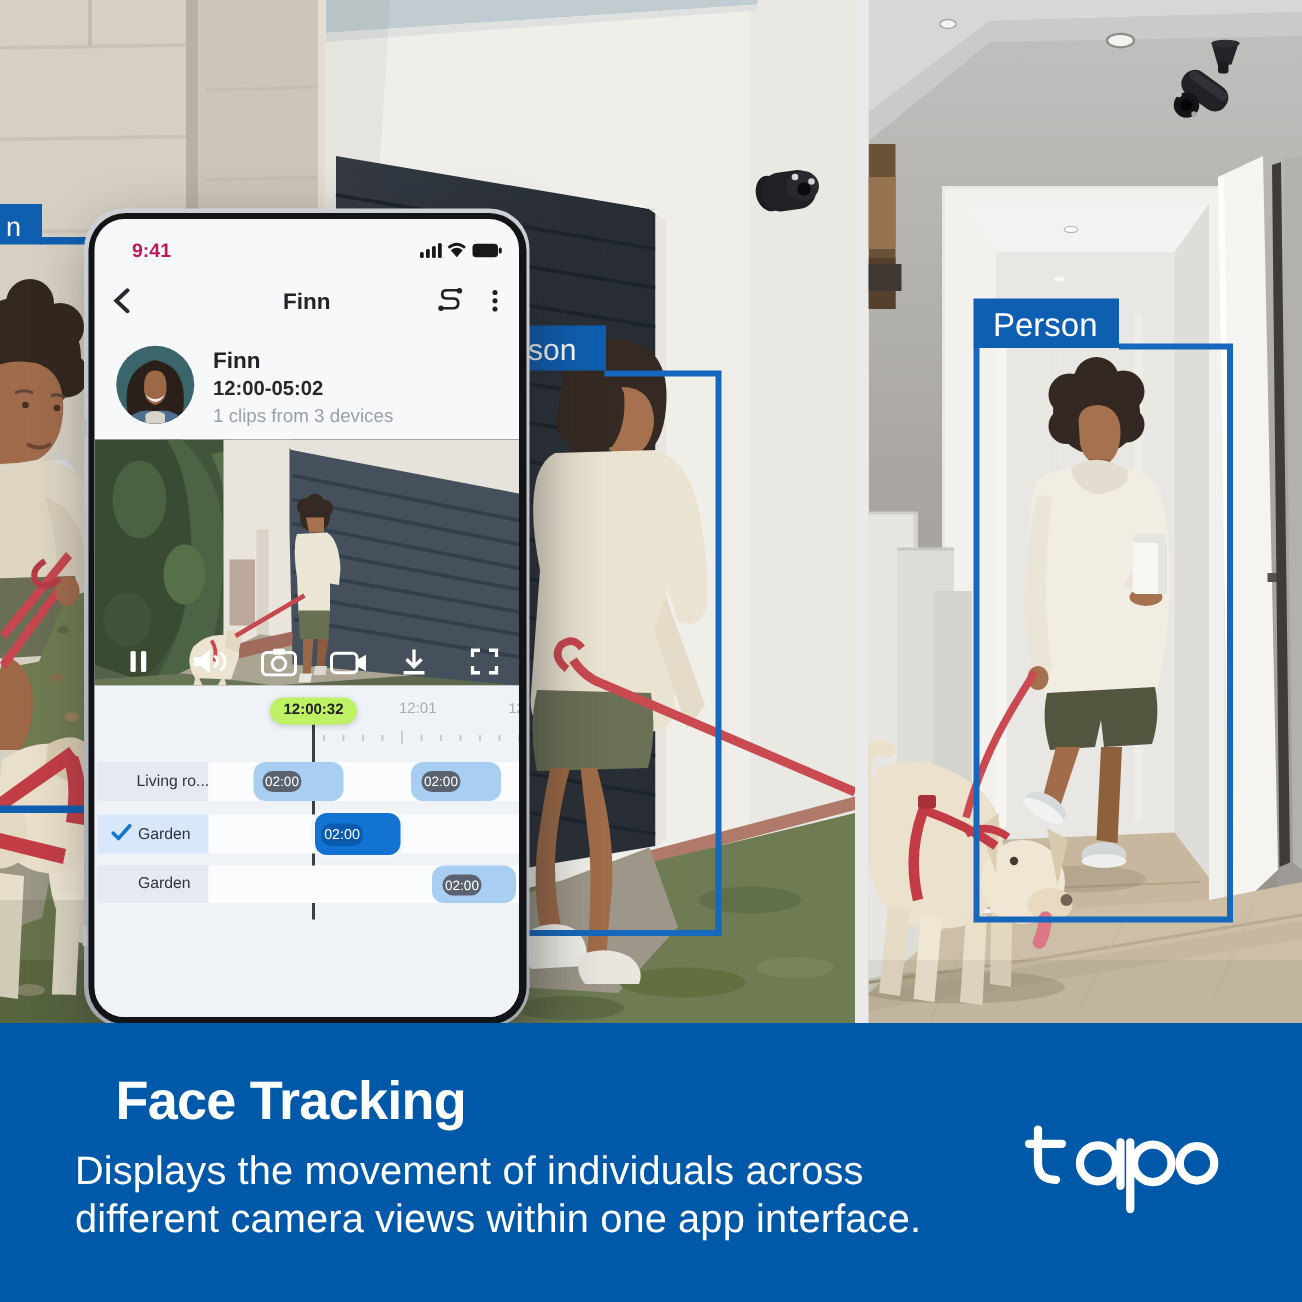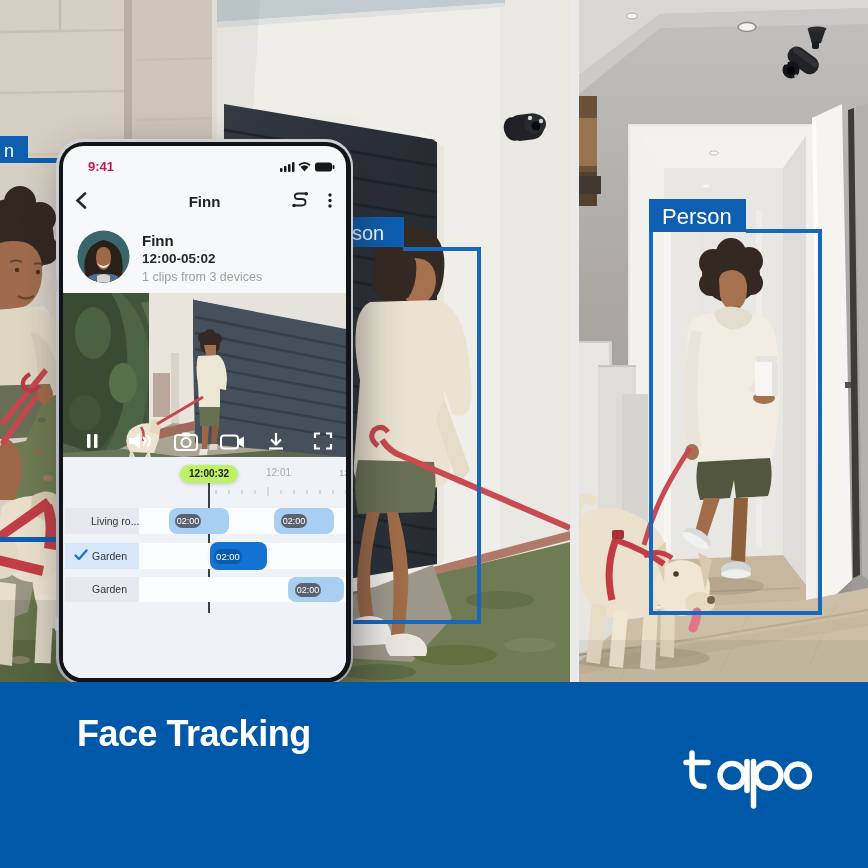--- a/index.html
+++ b/index.html
@@ -532,20 +532,21 @@
       <div class="abs" style="left:225px;top:120px;width:56px;height:25px;border-radius:8px;background:#a8cff1;"></div>
       <div class="abs" style="left:232px;top:126px;width:26px;height:14px;border-radius:7px;background:#5a6270;color:#fff;font-size:9px;text-align:center;line-height:14px;">02:00</div>
     </div>
   </div>
 </div>
 
 <div class="abs" style="left:0;top:682px;width:868px;height:186px;background:#0058a8;">
 
   <div class="abs" style="left:51px;top:31px;font-size:36px;font-weight:bold;color:#ffffff;letter-spacing:-0.5px;margin-left:26px;">Face Tracking</div>
 
+  <div class="abs" style="left:50px;top:83px;font-size:26.5px;color:#ffffff;line-height:31.5px;letter-spacing:0.1px;">Displays the movement of individuals across<br>different camera views within one app interface.</div>
 
   <svg class="abs" style="left:683px;top:66px;" width="132" height="62" viewBox="0 0 132 62">
     <g fill="none" stroke="#ffffff" stroke-width="5.5" stroke-linecap="round">
       <path d="M9 5 V27 Q9 38.5 21 38.5"></path>
       <path d="M3 14.5 H25"></path>
       <circle cx="49" cy="27.5" r="12"></circle>
       <path d="M64 13.5 V42.5"></path>
       <path d="M70.5 13.5 V58"></path>
       <circle cx="85.5" cy="27.5" r="12.5"></circle>
       <circle cx="115" cy="27.5" r="11.5"></circle>

